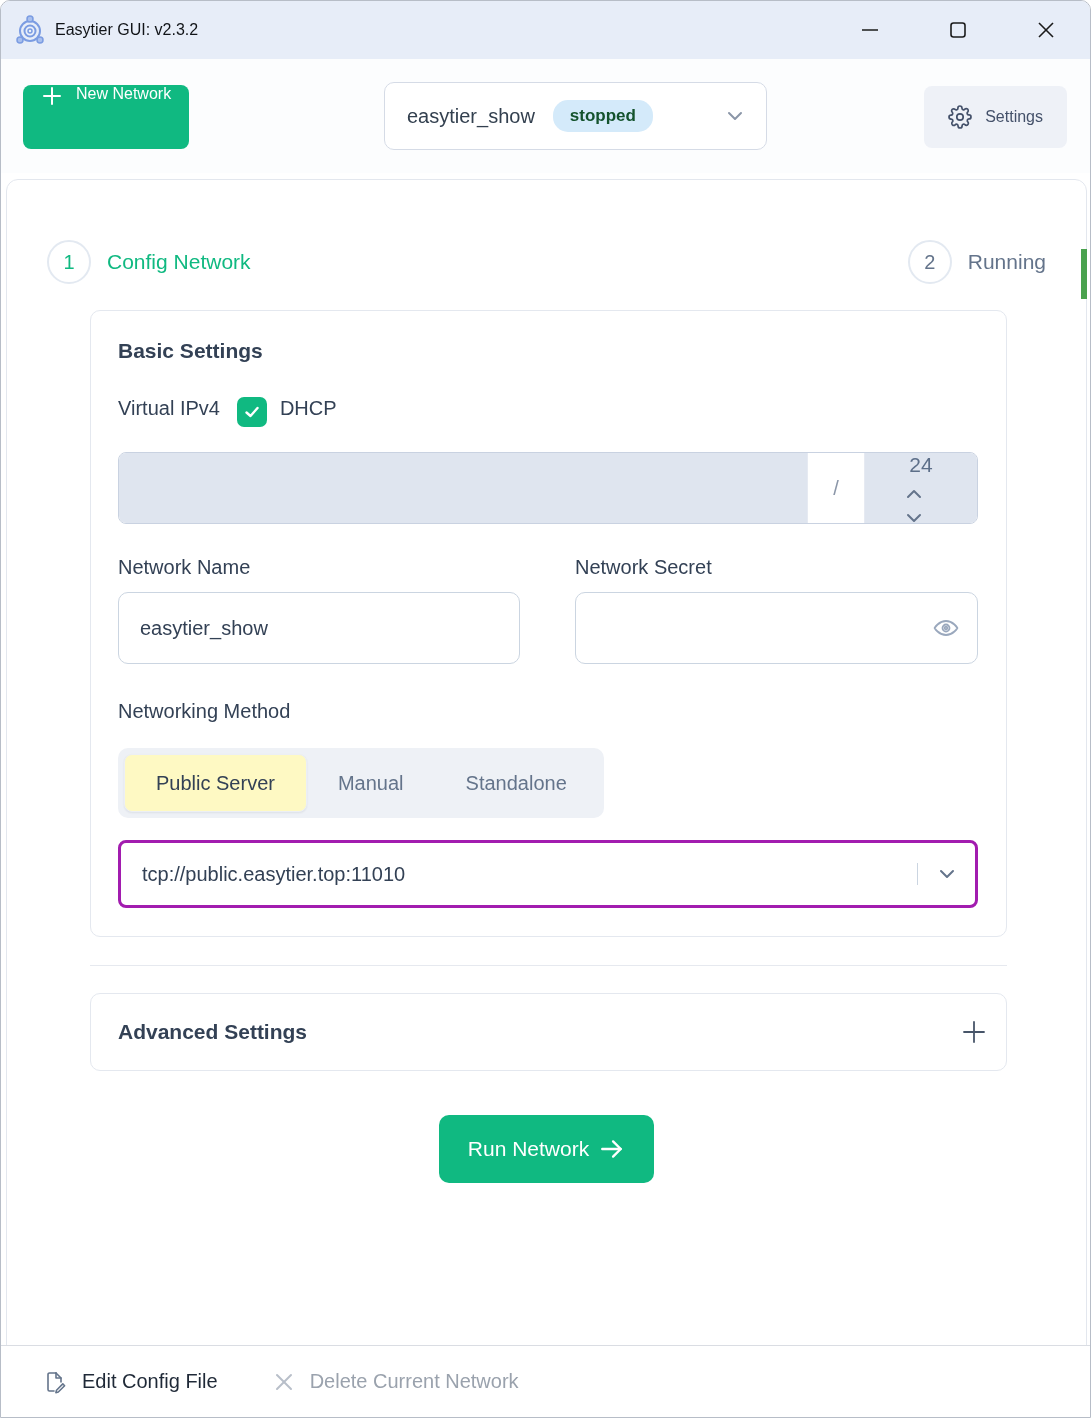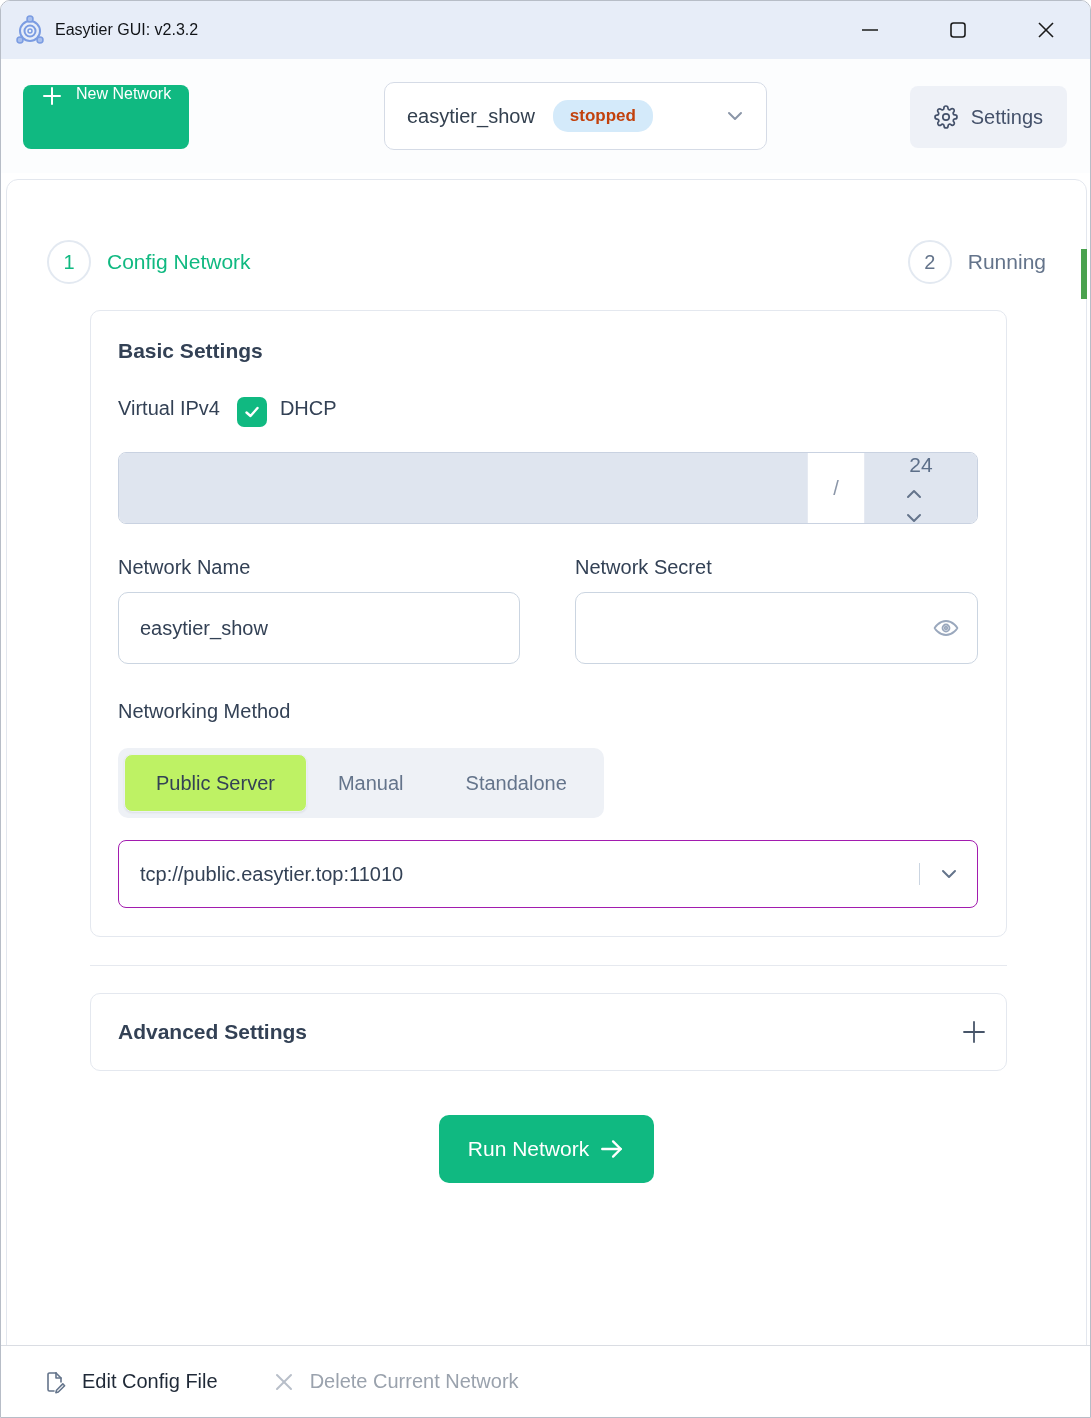--- a/index.html
+++ b/index.html
@@ -53,32 +53,32 @@
     position: absolute; left: 383px; top: 23px; width: 383px; height: 68px;
     background: #ffffff;
     border: 1px solid #d5dbe6; border-radius: 10px;
     display: flex; align-items: center;
     padding: 0 20px 0 22px;
     cursor: pointer;
   }
   .net-select-value { font-size: 20px; color: #33404f; }
   .status-badge {
     margin-left: 18px;
-    background: #d4eafa; color: #c2410c;
+    background: #d4eafa; color: #14532d;
     font-size: 17px; font-weight: bold;
     padding: 6px 17px; border-radius: 15px;
   }
   .net-select-spacer { flex: 1; }
   .btn-settings {
     position: absolute; right: 23px; top: 27px; height: 62px;
     display: inline-flex; align-items: center; gap: 13px;
     padding: 16px 24px;
     background: #eef1f7; color: #44516a;
     border: none; border-radius: 8px;
-    font-size: 20px; cursor: pointer;
+    font-size: 16px; cursor: pointer;
     font-family: inherit;
   }
 
   
   .main-card {
     position: absolute; top: 178px; left: 5px; width: 1081px; height: 1168px;
     background: #ffffff;
     border: 1px solid #e3e7ee;
     border-radius: 12px 12px 0 0;
   }
@@ -174,28 +174,28 @@
     display: inline-flex; align-items: center;
     background: #eef1f6; border-radius: 10px; padding: 6px;
   }
   .seg-item {
     height: 58px; display: flex; align-items: center;
     padding: 0 31px; font-size: 20px; color: #64748b;
     border-radius: 8px; cursor: pointer; background: transparent;
     border: none; font-family: inherit;
   }
   .seg-item.active {
-    background: #bef264; color: #334155;
+    background: #fef9c3; color: #334155;
     box-shadow: 0 1px 2px rgba(30,41,59,0.08);
     border: 1px solid #eceff4;
   }
 
   .server-select {
     margin-top: 22px; height: 68px;
-    border: 1px solid #a21caf; border-radius: 8px;
+    border: 3px solid #a21caf; border-radius: 8px;
     display: flex; overflow: hidden; cursor: pointer;
     background: #ffffff;
     align-items: center;
   }
   .server-value {
     flex: 1; display: flex; align-items: center;
     padding-left: 21px; font-size: 20px; color: #334155;
   }
   .server-caret {
     width: 58px; border-left: 1px solid #cbd5e1;

